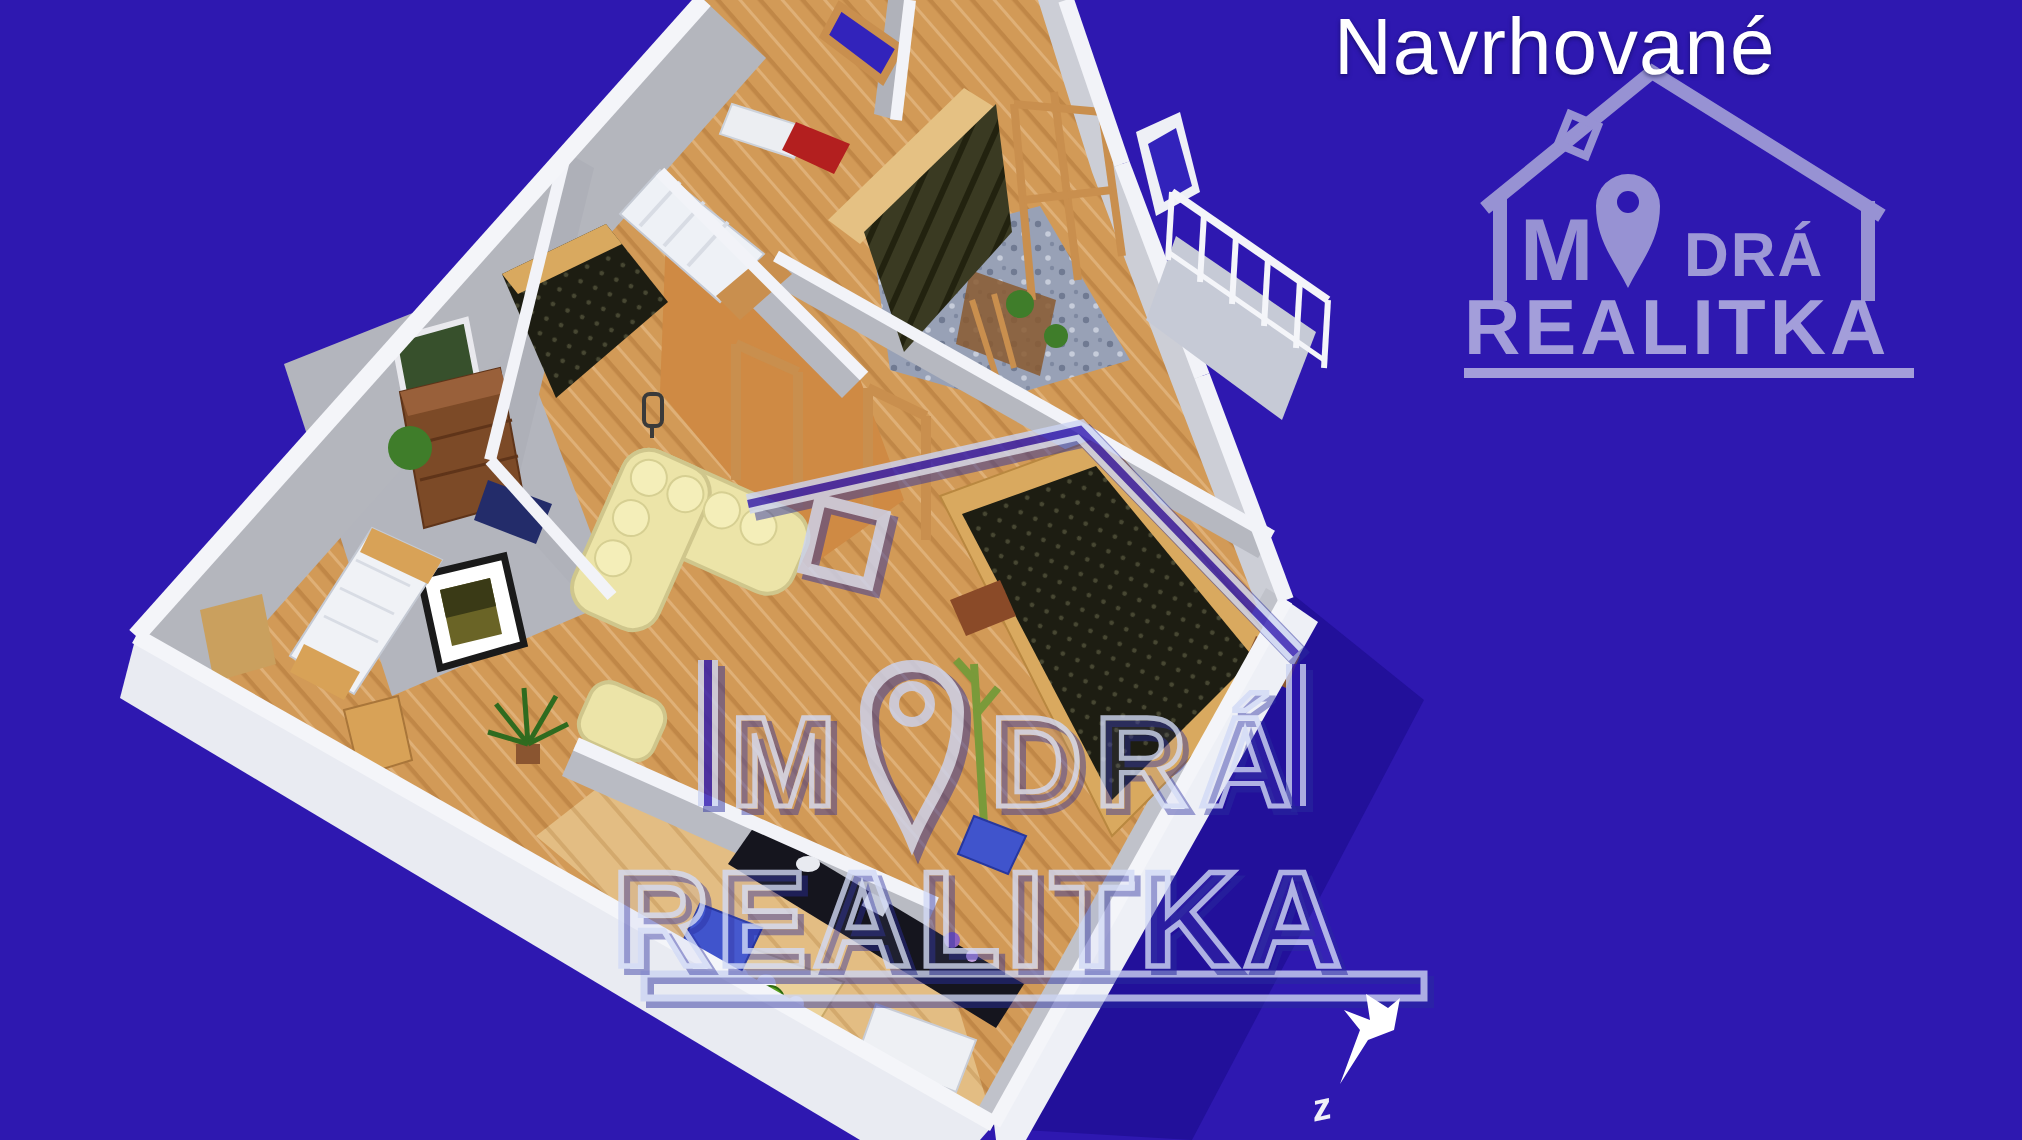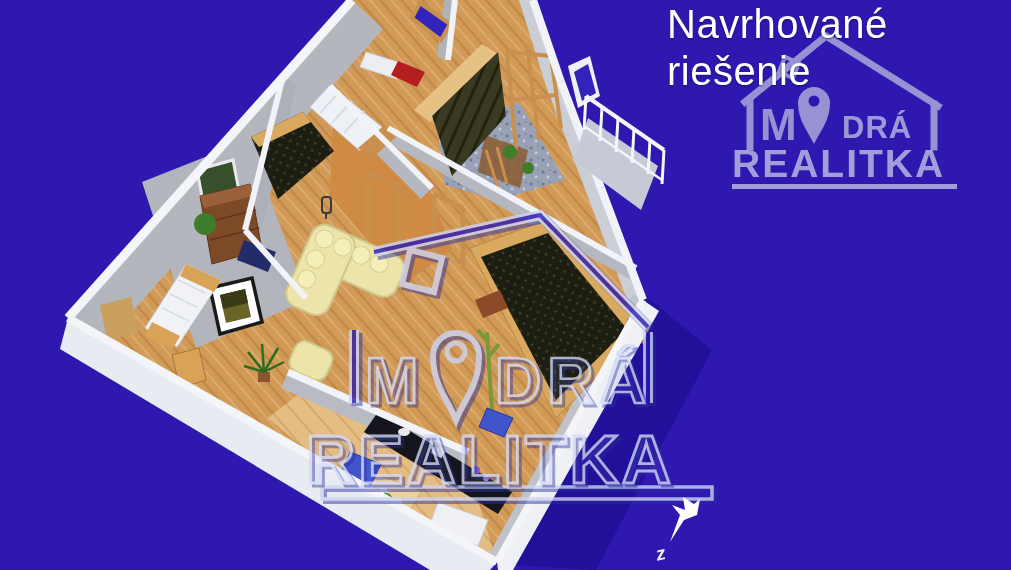--- a/index.html
+++ b/index.html
@@ -285,16 +285,15 @@
   </g>
 
   <g>
     <path d="M670,542 L680,515 L672,505 L685,510 L683,497 L694,504 L700,499 L697,515 L684,520 Z" fill="#ffffff"></path>
     <text x="656" y="560" font-size="19" font-style="italic" font-weight="bold" fill="#f0f0f8" transform="rotate(-12 660 554)">z</text>
   </g>
 </svg>
 
 <div class="headline">
   <div>Navrhované</div>
-  <div>riešenie</div>
 </div>
 
 </div>
 
 </body></html>

